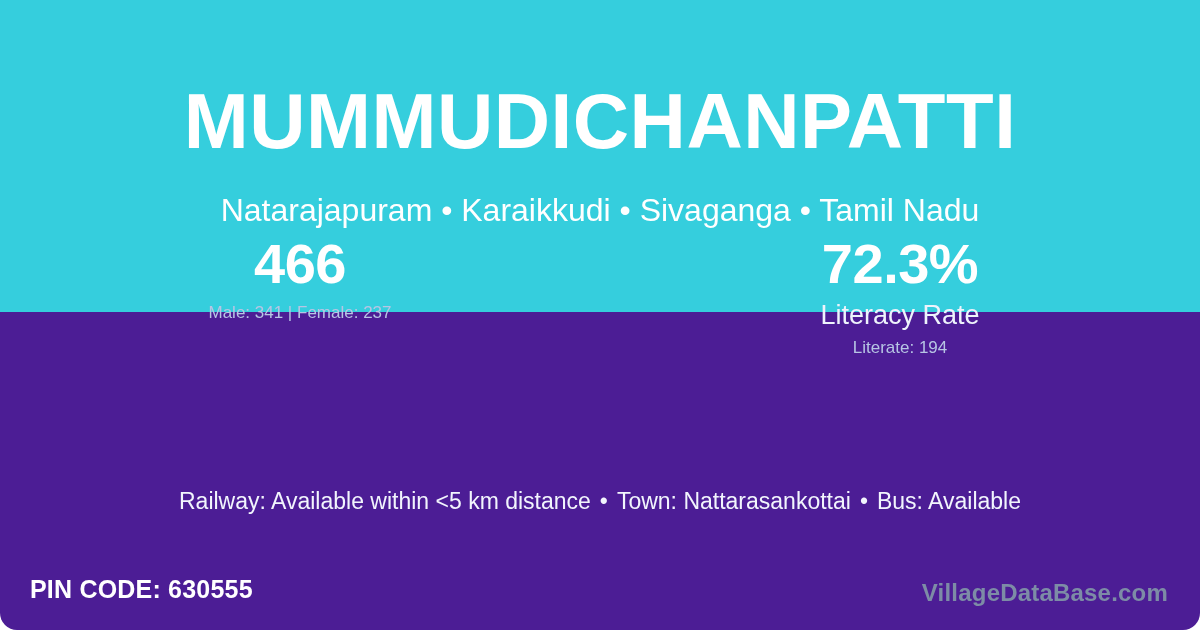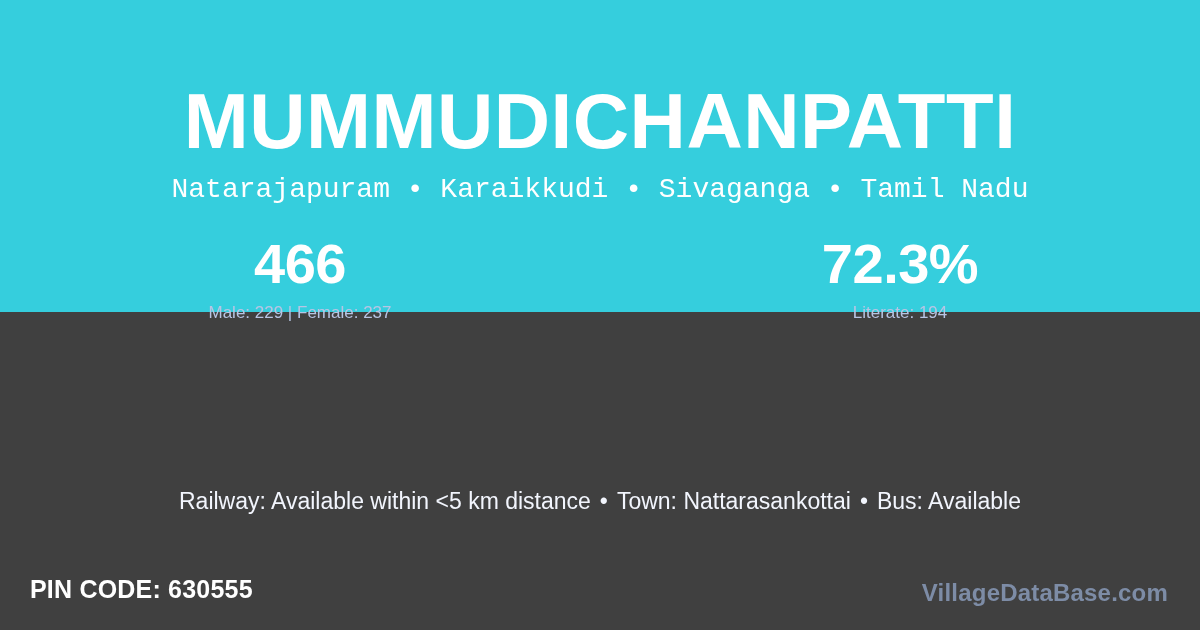--- a/index.html
+++ b/index.html
@@ -4,21 +4,22 @@
 <style>
   * { margin:0; padding:0; box-sizing:border-box; }
   html, body {
     width:1200px; height:630px;
     font-family:"Liberation Sans", sans-serif;
     overflow:hidden;
   }
   .card {
     position:relative;
     width:1200px; height:630px;
-    background:#404040;
+    background:#4c1d95;
+    border-radius:17px;
   }
   
   .teal-band {
     position:absolute; left:0; top:0;
     width:1200px; height:312px;
     background:#35cedd;
   }
   
   .header {
     position:absolute; left:0; top:0;
@@ -28,27 +29,26 @@
   }
   .village-title {
     font-size:78px;
     font-weight:bold;
     color:#ffffff;
     letter-spacing:0.5px;
     line-height:1;
     white-space:nowrap;
   }
   .village-subtitle {
-    margin-top:16px;
-    font-size:28px;
+    margin-top:34px;
+    font-size:32px;
     font-weight:normal;
     color:#ffffff;
     line-height:1;
     white-space:nowrap;
-    font-family:Liberation Mono, monospace;
   }
   
   .stats-row {
     position:absolute; left:0; top:232px;
     width:1200px;
     display:flex;
   }
   .stat-cell {
     flex:1 1 0;
     text-align:center;
@@ -116,26 +116,27 @@
 
   <div class="header">
     <div class="village-title">MUMMUDICHANPATTI</div>
     <div class="village-subtitle">Natarajapuram • Karaikkudi • Sivaganga • Tamil Nadu</div>
   </div>
 
   <div class="stats-row">
 
     <div class="stat-cell">
       <div class="stat-value">466</div>
-      <div class="stat-sub">Male: 229 | Female: 237</div>
+      <div class="stat-sub">Male: 341 | Female: 237</div>
     </div>
 
 
     <div class="stat-cell">
       <div class="stat-value">72.3%</div>
+      <div class="stat-label">Literacy Rate</div>
       <div class="stat-sub">Literate: 194</div>
     </div>
 
   </div>
 
   <div class="facilities"><span>Railway: Available within &lt;5 km distance</span><span class="sep">•</span><span>Town: Nattarasankottai</span><span class="sep">•</span><span>Bus: Available</span></div>
 
   <div class="footer-pin">PIN CODE: 630555</div>
 
   <div class="footer-watermark">VillageDataBase.com</div>

